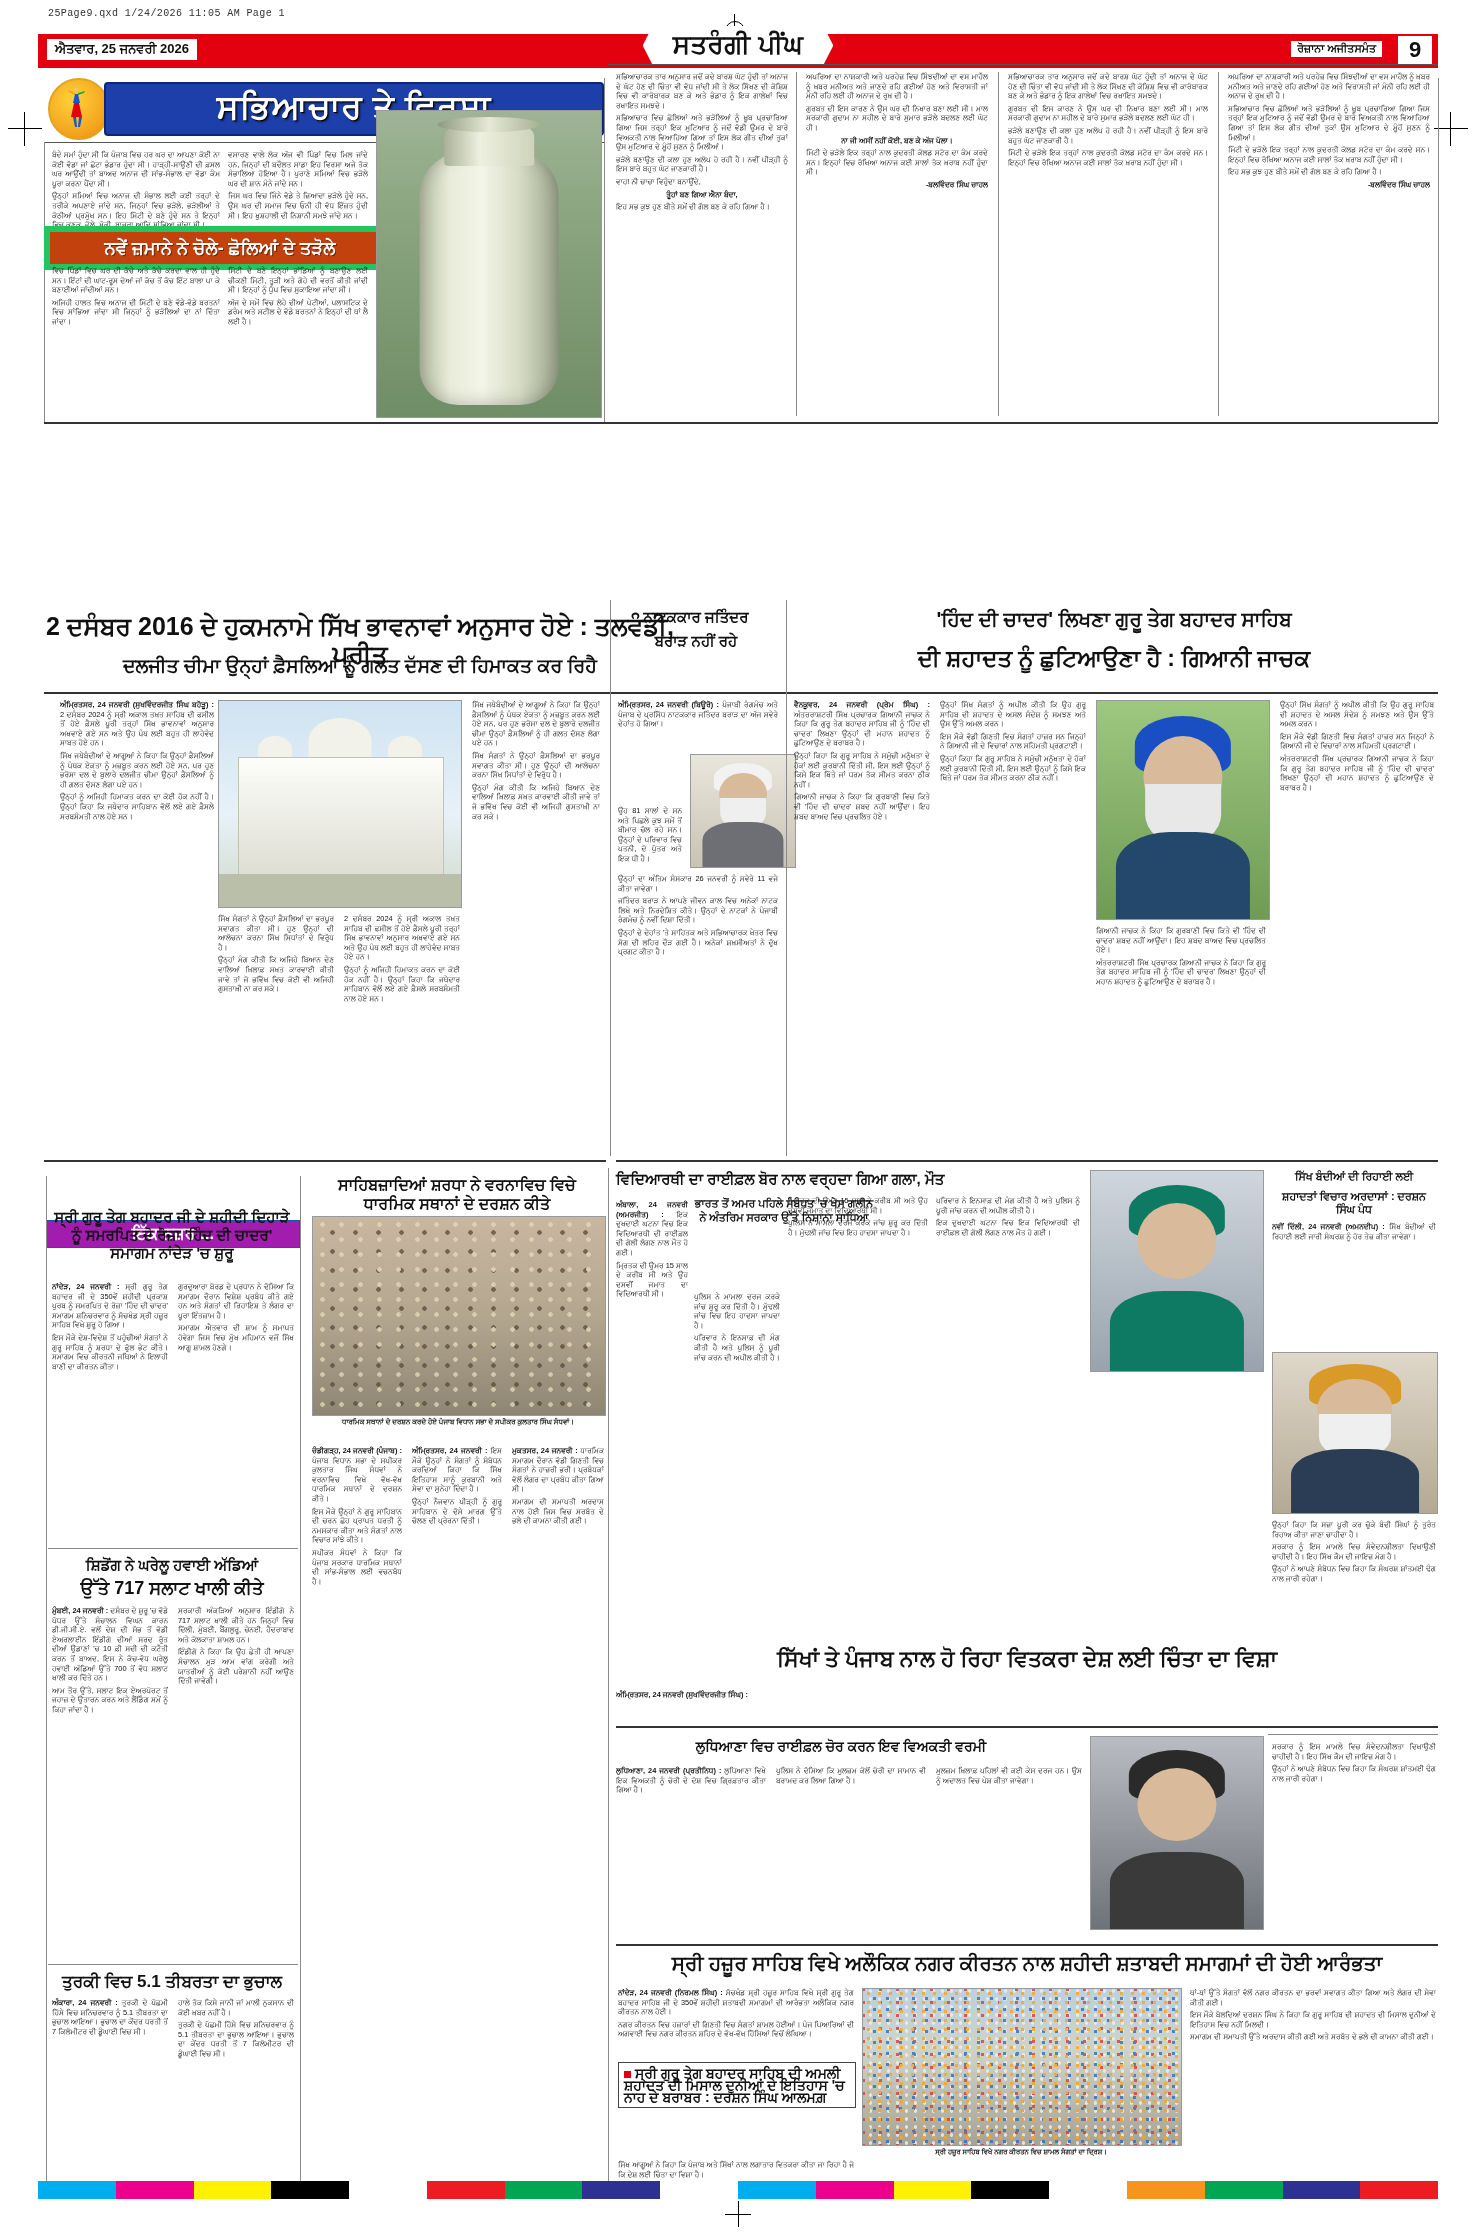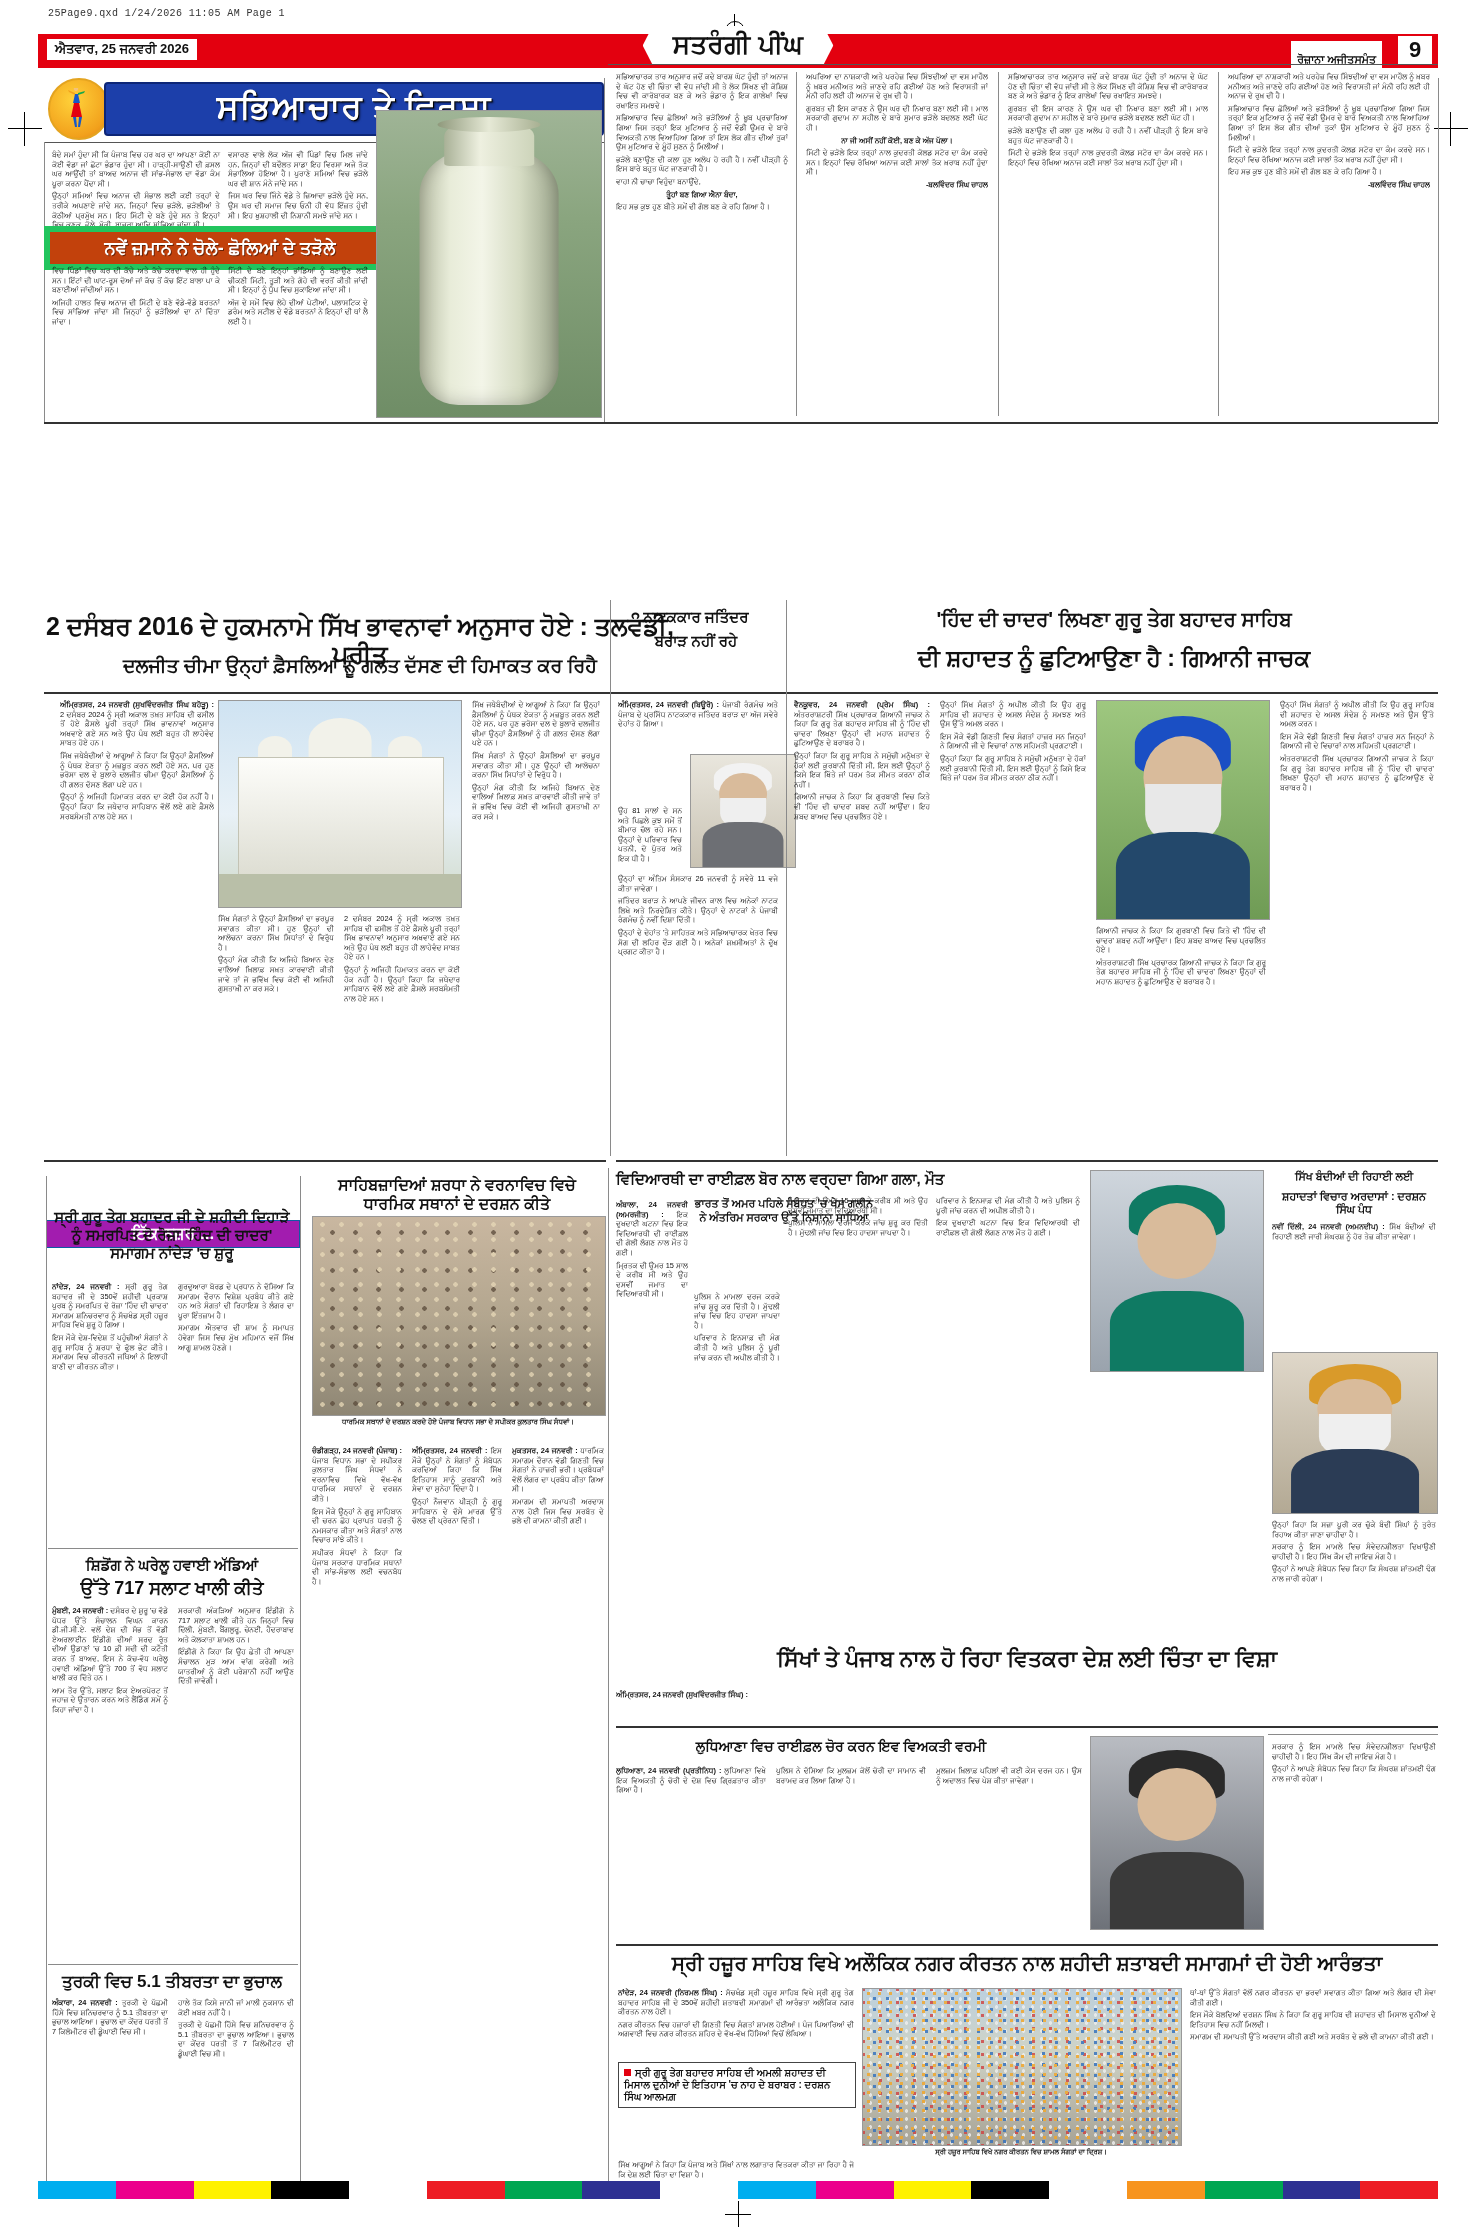--- a/index.html
+++ b/index.html
@@ -11,21 +11,21 @@
   .reg-mark:before{content:"";position:absolute;left:0;top:16px;width:34px;height:1px;background:#000;}
   .reg-mark:after{content:"";position:absolute;top:0;left:16px;width:1px;height:34px;background:#000;}
   .reg-circle{position:absolute;left:7px;top:7px;width:18px;height:18px;border:1px solid #000;border-radius:50%;}
 
   .filestamp{position:absolute;left:48px;top:8px;font-family:"Liberation Mono",monospace;font-size:10px;color:#333;letter-spacing:.4px;}
 
   
   .topbar{position:absolute;left:38px;top:34px;width:1400px;height:34px;background:#e3000f;}
   .topbar .datebox{position:absolute;left:8px;top:4px;background:#fff;border:1px solid #e3000f;padding:2px 8px 3px;font-size:13px;font-weight:bold;color:#111;}
   .topbar .mast{position:absolute;left:50%;top:-8px;transform:translateX(-50%);background:#fff;padding:3px 30px 5px;font-size:26px;font-weight:bold;color:#111;letter-spacing:.5px;clip-path:polygon(10px 0,calc(100% - 10px) 0,100% 50%,calc(100% - 10px) 100%,10px 100%,0 50%);}
-  .topbar .edtag{position:absolute;right:56px;top:7px;background:#fff;padding:12px 6px 2px;font-size:11px;font-weight:bold;color:#111;}
+  .topbar .edtag{position:absolute;right:56px;top:7px;background:#fff;padding:1px 6px 2px;font-size:11px;font-weight:bold;color:#111;}
   .topbar .pageno{position:absolute;right:6px;top:2px;background:#fff;width:34px;height:28px;line-height:28px;text-align:center;font-size:22px;font-weight:bold;color:#111;}
 
   
   .col{position:absolute;font-size:7.4px;line-height:9.6px;color:#111;text-align:justify;
        font-family:"Liberation Sans",sans-serif;}
   .col p{margin:0 0 3px 0;}
   .rule-v{position:absolute;width:1px;background:#8a8a8a;}
   .rule-h{position:absolute;height:1px;background:#8a8a8a;}
 
   
@@ -95,21 +95,21 @@
   .hl-l{position:absolute;font-weight:bold;color:#111;text-align:center;line-height:1.15;}
   .hl-m{position:absolute;font-weight:bold;color:#111;text-align:center;line-height:1.18;}
   .hl-s{position:absolute;font-weight:bold;color:#111;text-align:center;line-height:1.2;}
 
   .bluehead{position:absolute;background:#a21caf;border:1px solid #0f5ba5;margin-top:44px;}
   .bluehead span{display:block;text-align:center;color:#fff;font-weight:bold;}
 
   .lead{font-weight:bold;}
 
   
-  .bulletbox{position:absolute;border:1px solid #444;padding:4px 5px;font-size:10px;line-height:12px;font-weight:bold;color:#111;}
+  .bulletbox{position:absolute;border:1px solid #444;padding:4px 5px;font-size:14px;line-height:12px;font-weight:bold;color:#111;}
   .bulletbox .dot{display:inline-block;width:7px;height:7px;background:#e3000f;margin-right:4px;}
 
   
   .colorstrip{position:absolute;left:38px;bottom:36px;width:1400px;height:18px;display:flex;}
   .colorstrip .seg{flex:1;height:100%;}
   .cs-gap{background:#fff;}
 
   .botmark{position:absolute;bottom:8px;left:50%;transform:translateX(-50%);width:26px;height:26px;}
   .botmark:before{content:"";position:absolute;left:0;top:13px;width:26px;height:1px;background:#000;}
   .botmark:after{content:"";position:absolute;top:0;left:13px;width:1px;height:26px;background:#000;}

